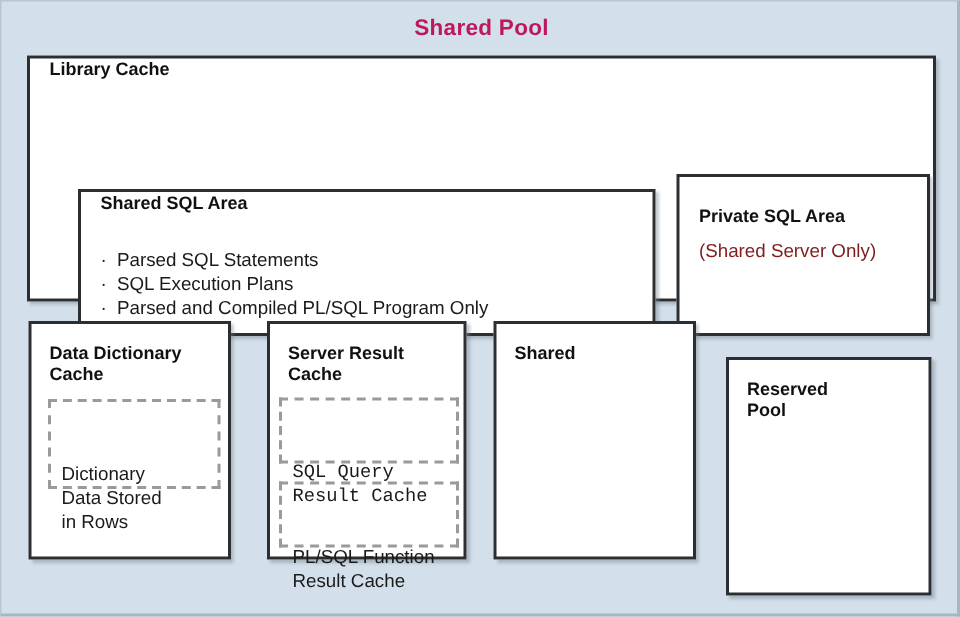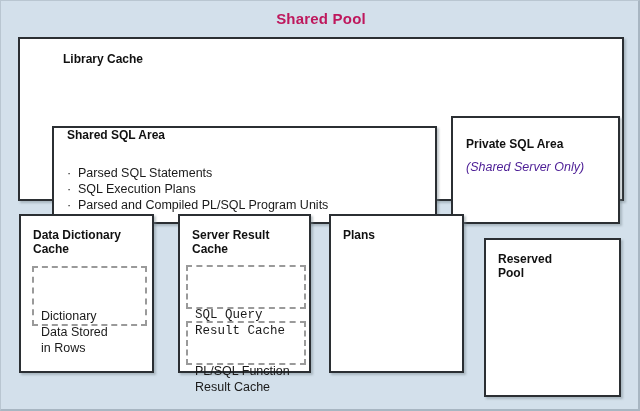--- a/index.html
+++ b/index.html
@@ -60,22 +60,21 @@
 
   
   #library-cache {
     left: 17px;
     top: 36px;
     width: 606px;
     height: 164px;
   }
   #library-cache-title {
     left: 13px;
-    top: 13px;
-    margin-left: 30px;
+    top: 0;
   }
 
   
   #shared-sql-area {
     left: 32px;
     top: 87px;
     width: 385px;
     height: 98px;
   }
   #shared-sql-area-title {
@@ -115,24 +114,23 @@
   }
   #private-sql-area-title {
     left: 13px;
     top: 19px;
   }
   #private-sql-area-sub {
     position: absolute;
     left: 13px;
     top: 42px;
     font-size: 12.5px;
-    color: #4c1d95;
+    color: #7f1d1d;
     line-height: 15px;
     white-space: nowrap;
-    font-style: italic;
   }
 
   
   #data-dictionary-cache {
     left: 18px;
     top: 213px;
     width: 135px;
     height: 159px;
   }
   #server-result-cache {
@@ -206,21 +204,21 @@
 
   <div id="library-cache" class="solidbox">
 
     <div id="library-cache-title" class="boxtitle">Library Cache</div>
 
     <div id="shared-sql-area" class="solidbox">
       <div id="shared-sql-area-title" class="boxtitle">Shared SQL Area</div>
       <ul id="shared-sql-list">
         <li><span class="bullet">·</span><span>Parsed SQL Statements</span></li>
         <li><span class="bullet">·</span><span>SQL Execution Plans</span></li>
-        <li><span class="bullet">·</span><span>Parsed and Compiled PL/SQL Program Units</span></li>
+        <li><span class="bullet">·</span><span>Parsed and Compiled PL/SQL Program Only</span></li>
       </ul>
     </div>
 
     <div id="private-sql-area" class="solidbox">
       <div id="private-sql-area-title" class="boxtitle">Private SQL Area</div>
       <div id="private-sql-area-sub">(Shared Server Only)</div>
     </div>
 
   </div>
 
@@ -241,21 +239,21 @@
       <div class="dashtext">SQL Query
 Result Cache</div>
     </div>
     <div id="src-dashed-2" class="dashedbox">
       <div class="dashtext">PL/SQL Function
 Result Cache</div>
     </div>
   </div>
 
   <div id="other-box" class="solidbox">
-    <div class="boxtitle bottom-title">Plans</div>
+    <div class="boxtitle bottom-title">Shared</div>
   </div>
 
   <div id="reserved-pool" class="solidbox">
     <div class="boxtitle bottom-title">Reserved
 Pool</div>
   </div>
 
 </div>
 
 </body></html>

